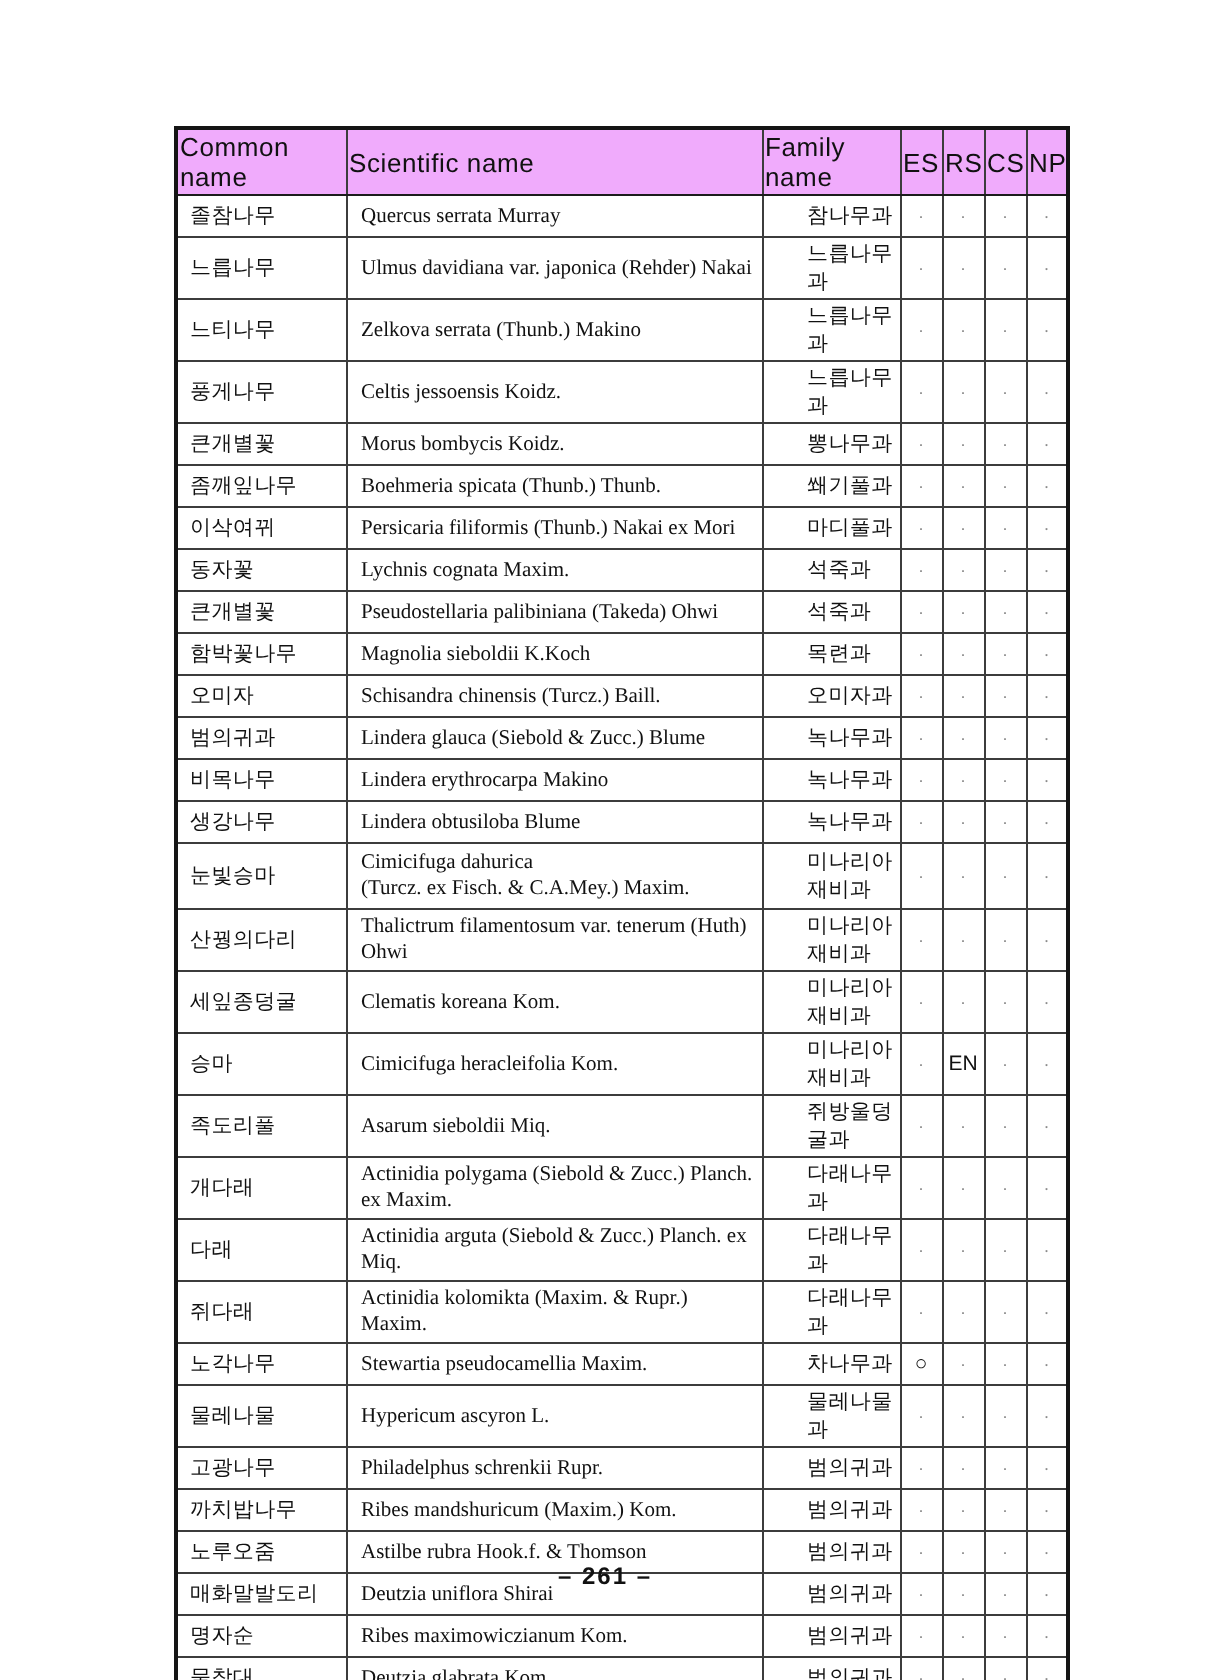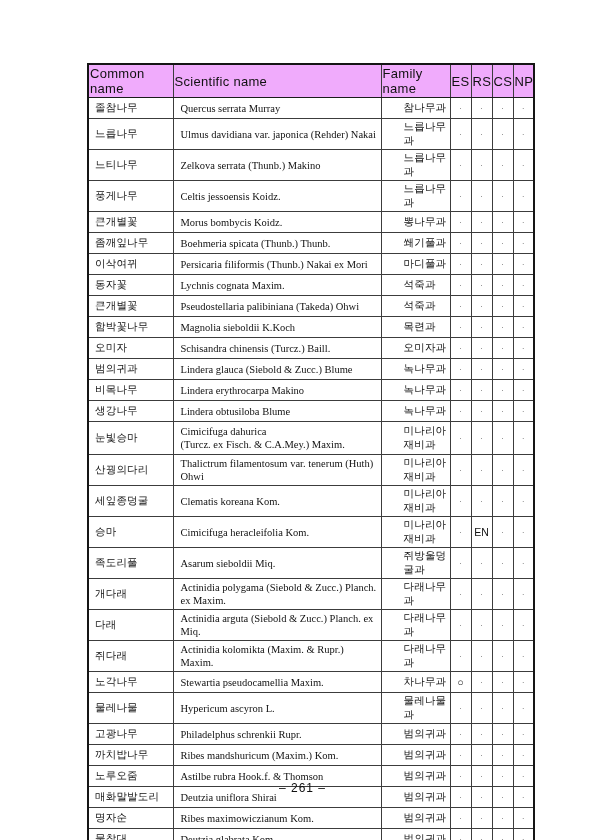--- a/index.html
+++ b/index.html
@@ -49,20 +49,21 @@
   td.family { padding:1px 2px 1px 22px; letter-spacing:0.2px;margin-left:32px; }
   td.mark { text-align:center; font-size:10px; padding:0; }
   td.mark.dot { font-size:9px; color:#8a8a8a; }
   .page-number {
     position:absolute;
     left:0; width:605px; top:781px;
     text-align:center;
     font-size:12px;
     letter-spacing:1px;
     color:#111;
+    font-weight:bold;
   }
 </style>
 </head>
 <body>
 
 <div class="page">
   <table class="species-table">
     <colgroup>
       <col style="width:85px">
       <col style="width:208px">

